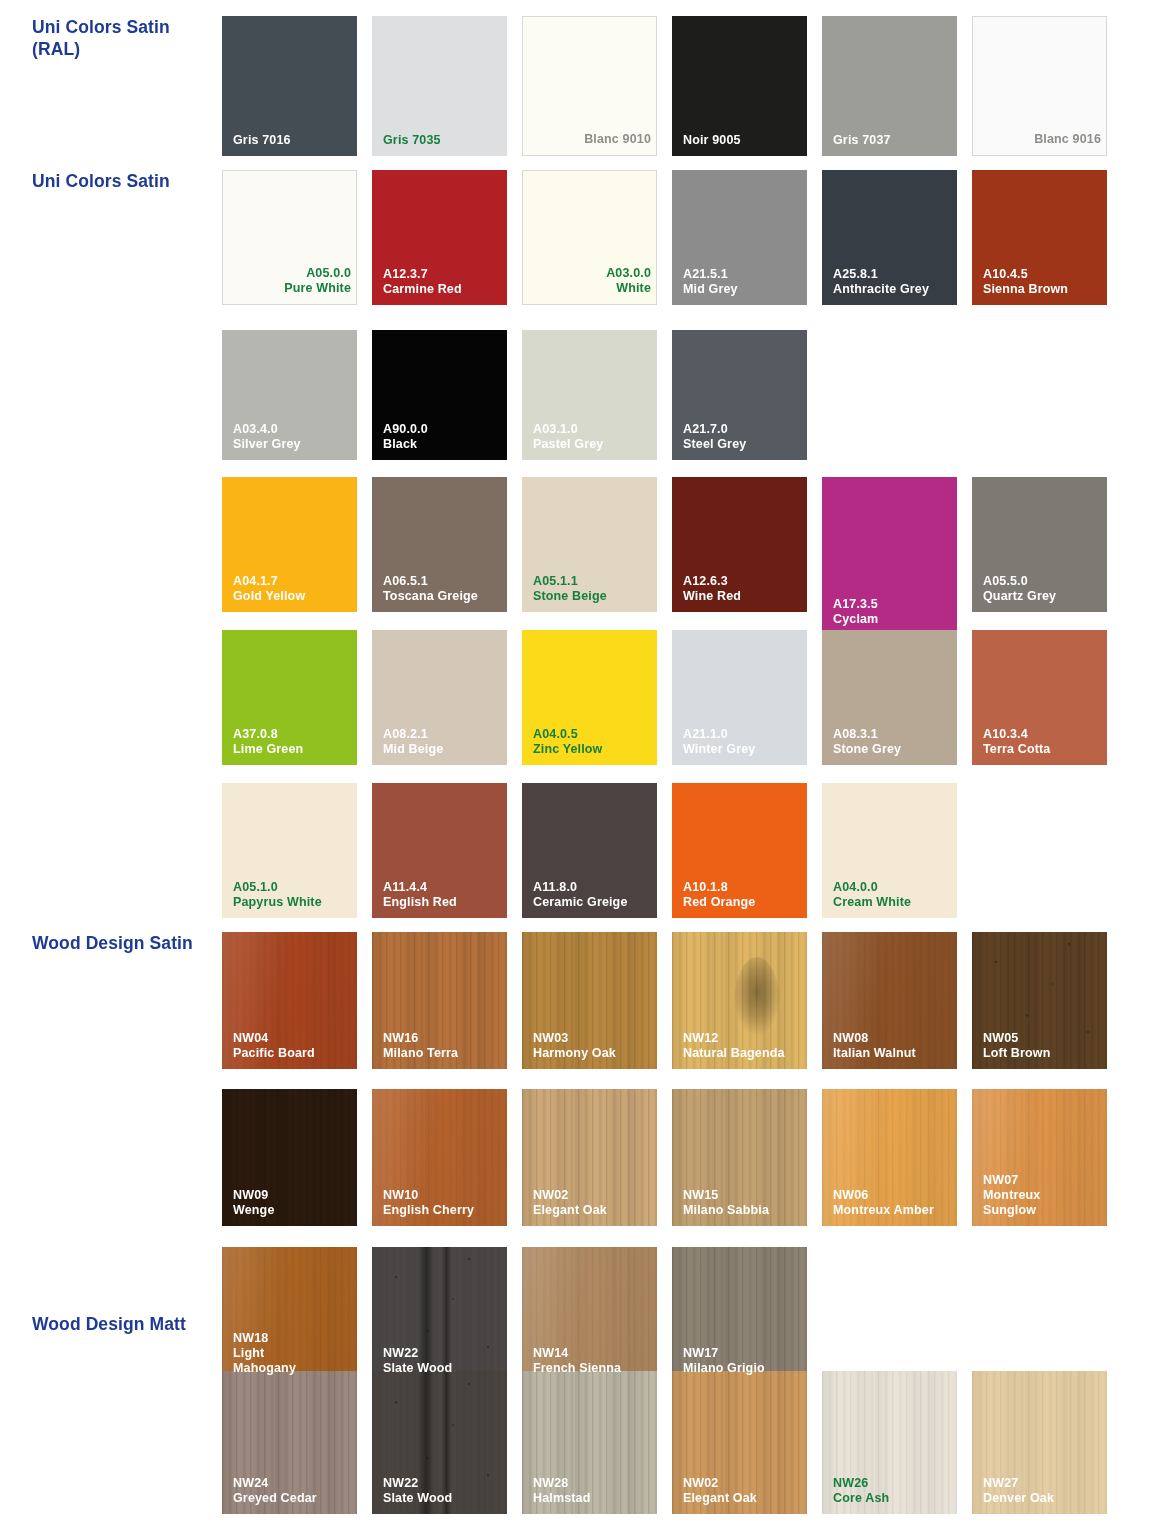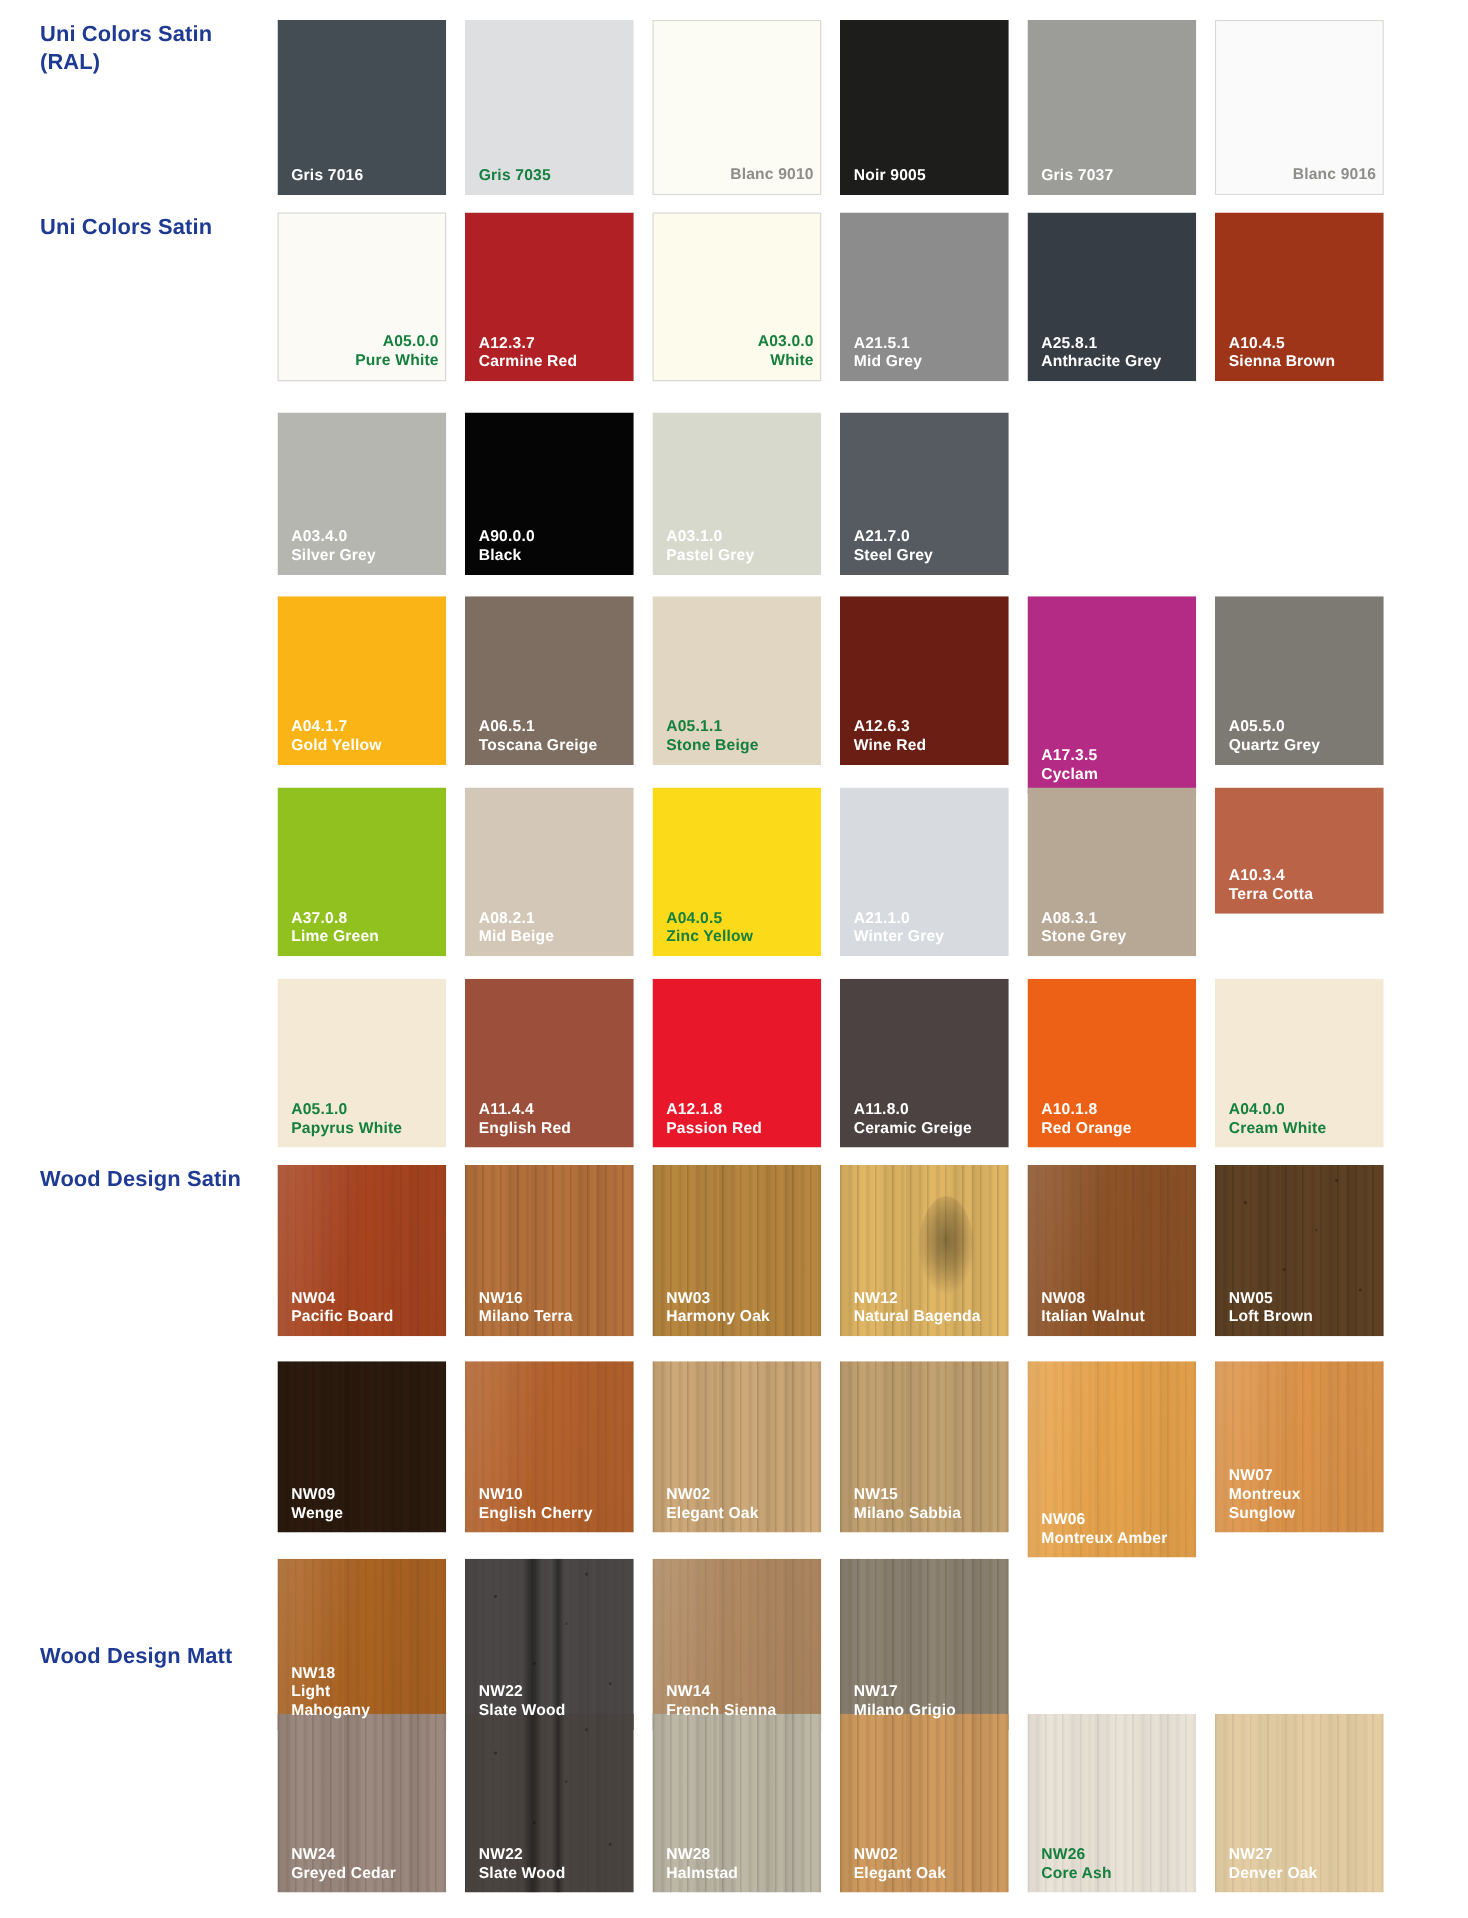--- a/index.html
+++ b/index.html
@@ -305,21 +305,21 @@
           <span class="nm">Winter Grey</span>
         </span>
       </div>
       <div class="swatch cap-light " style="height:135px">
         <span class="fill" style="background:#b7a795"></span>
         <span class="caption">
           <span class="code">A08.3.1</span>
           <span class="nm">Stone Grey</span>
         </span>
       </div>
-      <div class="swatch cap-light " style="height:101px">
+      <div class="swatch cap-light " style="height:135px">
         <span class="fill" style="background:#bb6347"></span>
         <span class="caption">
           <span class="code">A10.3.4</span>
           <span class="nm">Terra Cotta</span>
         </span>
       </div>
     </div>
     <div class="row" style="top:783px">
       <div class="swatch cap-grey " style="height:135px">
         <span class="fill" style="background:#f3e9d5"></span>
@@ -329,27 +329,20 @@
         </span>
       </div>
       <div class="swatch cap-light " style="height:135px">
         <span class="fill" style="background:#9c503b"></span>
         <span class="caption">
           <span class="code">A11.4.4</span>
           <span class="nm">English Red</span>
         </span>
       </div>
       <div class="swatch cap-light " style="height:135px">
-        <span class="fill" style="background:#e8182a"></span>
-        <span class="caption">
-          <span class="code">A12.1.8</span>
-          <span class="nm">Passion Red</span>
-        </span>
-      </div>
-      <div class="swatch cap-light " style="height:135px">
         <span class="fill" style="background:#4c4242"></span>
         <span class="caption">
           <span class="code">A11.8.0</span>
           <span class="nm">Ceramic Greige</span>
         </span>
       </div>
       <div class="swatch cap-light " style="height:135px">
         <span class="fill" style="background:#ec6115"></span>
         <span class="caption">
           <span class="code">A10.1.8</span>
@@ -466,21 +459,21 @@
       <div class="swatch cap-light " style="height:137px">
         <span class="fill" style="background:#c3a271"></span>
         <span class="wood">
           <span class="grain"></span>
         </span>
         <span class="caption">
           <span class="code">NW15</span>
           <span class="nm">Milano Sabbia</span>
         </span>
       </div>
-      <div class="swatch cap-light " style="height:157px">
+      <div class="swatch cap-light " style="height:137px">
         <span class="fill" style="background:#e8a44c"></span>
         <span class="wood">
           <span class="grain soft"></span>
           <span class="sheen"></span>
         </span>
         <span class="caption">
           <span class="code">NW06</span>
           <span class="nm">Montreux Amber</span>
         </span>
       </div>

